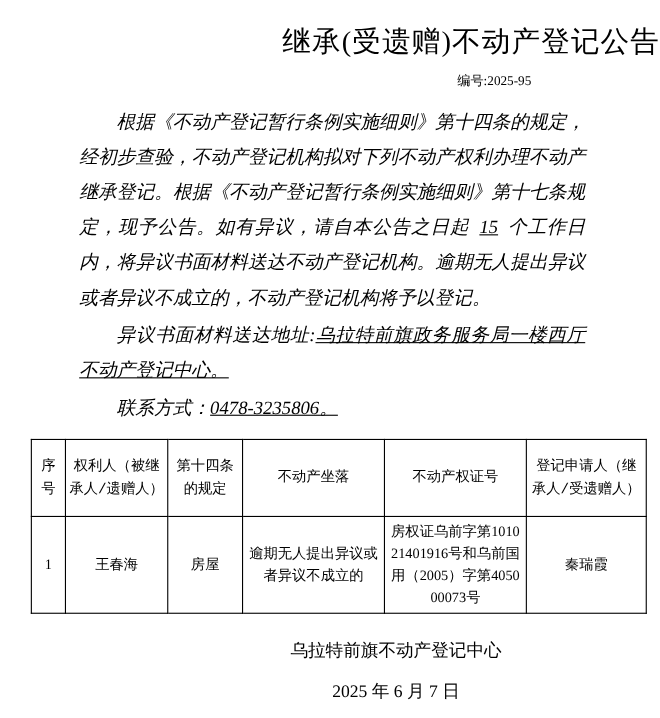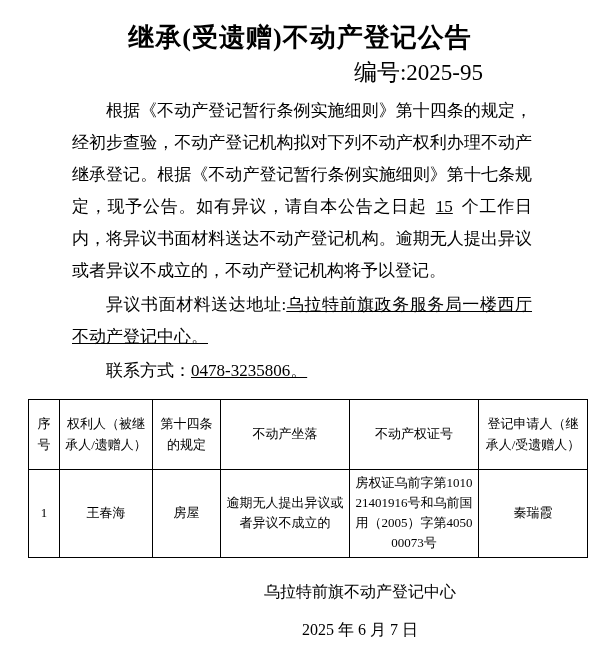--- a/index.html
+++ b/index.html
@@ -7,37 +7,38 @@
     width: 600px; height: 653px;
     background: #ffffff;
     color: #000000;
     font-family: "Liberation Serif", "DejaVu Serif", serif;
     overflow: hidden;
   }
   .page { position: relative; width: 600px; height: 653px; }
 
   .doc-title {
     margin: 0; padding-top: 22px;
-    text-align: center;
-    font-size: 26px; font-weight: bold;
+    text-align: right;
+    font-size: 26px; font-weight: normal;
     letter-spacing: 1px;
     line-height: 32px;
   }
   .doc-number {
     margin-top: 9px;
     text-align: right;
     padding-right: 117px;
-    font-size: 23px;
+    font-size: 12px;
     line-height: 20px;
   }
   .body-text {
     margin: 12px 68px 0 72px;
     font-size: 17px;
     line-height: 32px;
     text-align: justify;
+    font-style: italic;
   }
   .body-text p { margin: 0; text-indent: 2em; }
   .body-text p + p { margin-top: 2px; }
   .u-num { text-decoration: underline; padding: 0 4px; }
   .u-tail { text-decoration: underline; padding-right: 10px; }
 
   table.reg-table {
     border-collapse: collapse;
     table-layout: fixed;
     margin: 12px 0 0 28px;
@@ -46,21 +47,21 @@
   }
   .reg-table th, .reg-table td {
     border: 1px solid #000;
     font-weight: normal;
     text-align: center;
     vertical-align: middle;
     padding: 3px 3px;
     line-height: 1.55;
     word-break: break-all;
   }
-  .reg-table tr.head-row { height: 70px; }
+  .reg-table tr.head-row { height: 70px; font-family: Liberation Mono, monospace; }
   .reg-table tr.data-row { height: 64px; }
 
   .footer {
     margin-top: 22px;
     padding-left: 120px;
     text-align: center;
     font-size: 16px;
     line-height: 24px;
   }
   .footer .footer-line { margin: 0 0 14px 0; }

